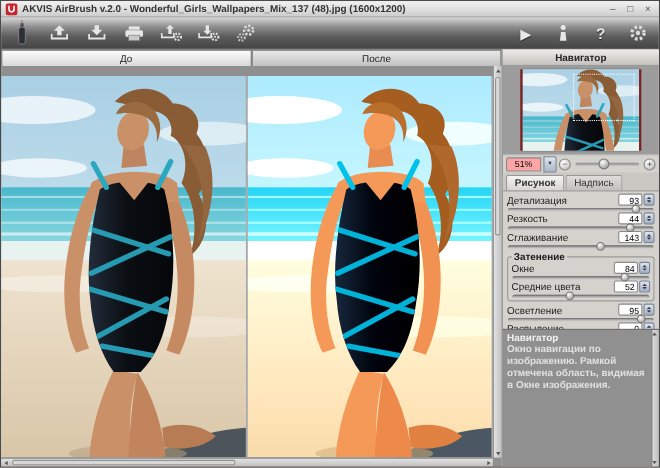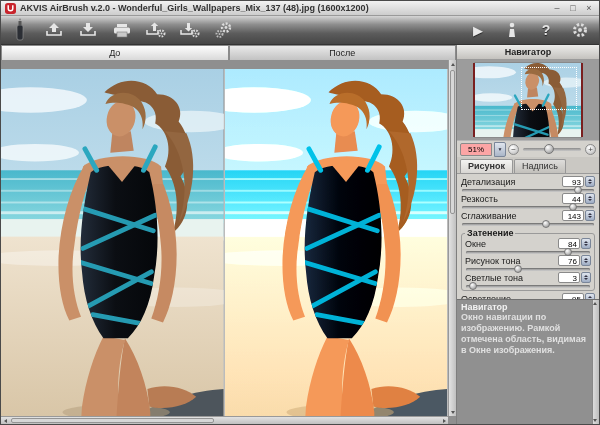--- a/index.html
+++ b/index.html
@@ -392,45 +392,32 @@
                   <i class="tri down"></i>
                 </span>
             </div>
             <div class="ptrack">
               <div class="phandle" style="left: 82%;"></div>
             </div>
           </div>
 
           <div class="prow">
             <div class="plline">
-              <span class="plabel">Рисунок тона</span>
-              <span class="pval">76</span>
+              <span class="plabel">Средние цвета</span>
+              <span class="pval">52</span>
               <span class="spin">
                   <i class="tri up"></i>
                   <i class="tri down"></i>
                 </span>
             </div>
             <div class="ptrack">
               <div class="phandle" style="left: 42%;"></div>
             </div>
           </div>
 
-          <div class="prow">
-            <div class="plline">
-              <span class="plabel">Светлые тона</span>
-              <span class="pval">3</span>
-              <span class="spin">
-                  <i class="tri up"></i>
-                  <i class="tri down"></i>
-                </span>
-            </div>
-            <div class="ptrack">
-              <div class="phandle" style="left: 6%;"></div>
-            </div>
-          </div>
         </fieldset>
 
         <div class="prow">
           <div class="plline">
             <span class="plabel">Осветление</span>
             <span class="pval">95</span>
             <span class="spin">
                 <i class="tri up"></i>
                 <i class="tri down"></i>
               </span>

